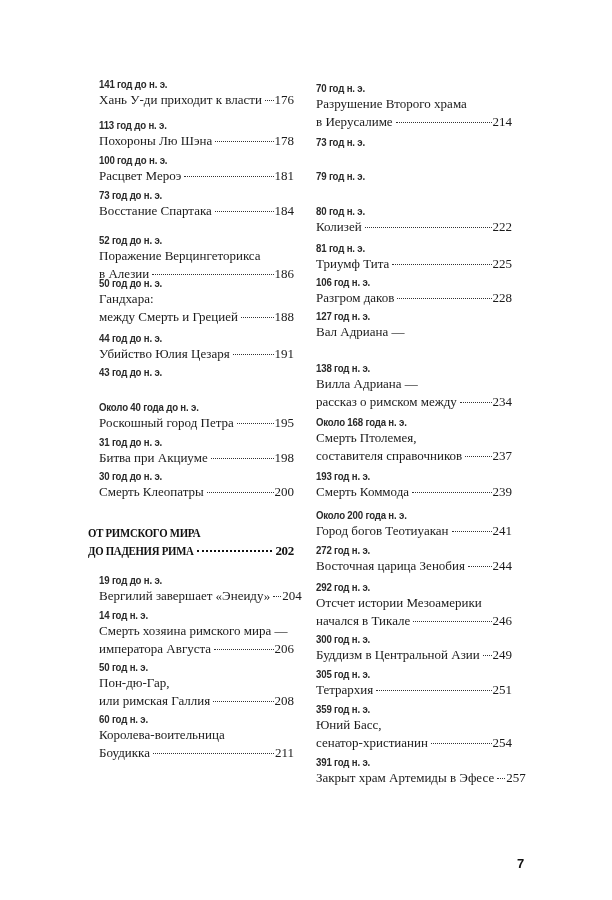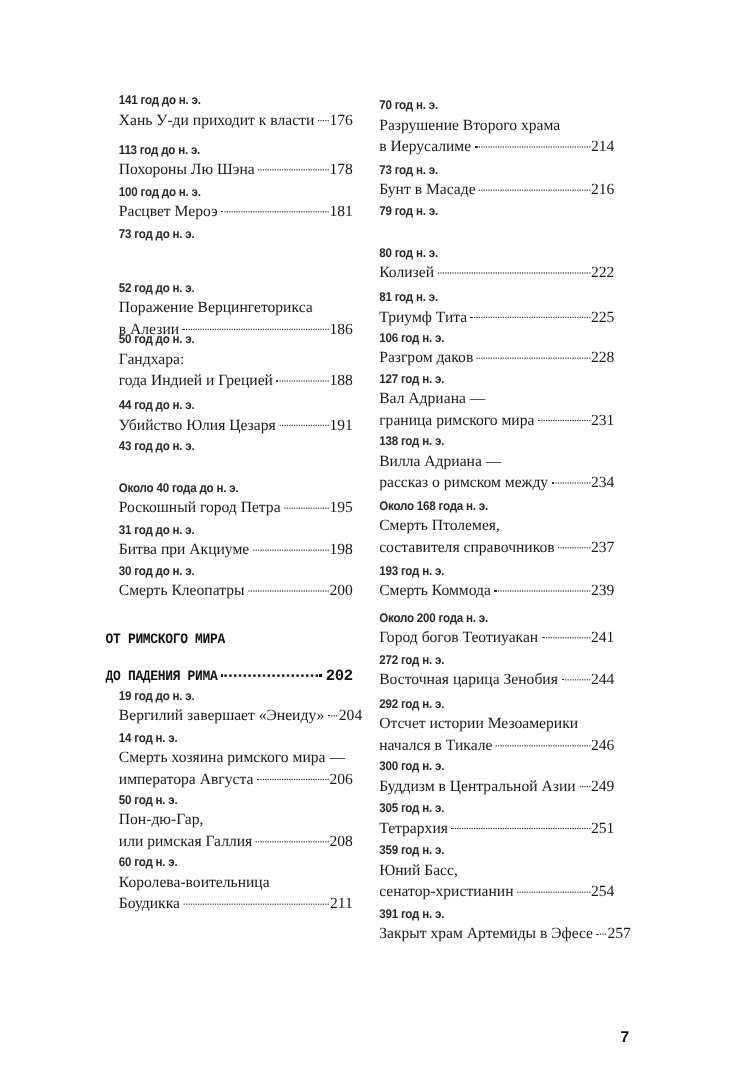--- a/index.html
+++ b/index.html
@@ -22,27 +22,27 @@
     white-space: nowrap; display: flex; align-items: baseline; color: #1a1a1a;
   }
   .line .txt { flex: 0 0 auto; }
   .line .dots {
     flex: 1 1 auto; margin: 0 1px 0 3px; border-bottom: 1px dotted #333; height: 0;
     position: relative; top: -3px; min-width: 8px;
   }
   .line .pg { flex: 0 0 auto; }
   .section {
     position: absolute; left: 88px; width: 206px;
-    font-family: Liberation Mono, monospace; font-weight: bold; font-size: 12px;
+    font-family: Liberation Serif, serif; font-weight: bold; font-size: 12px;
     color: #111; letter-spacing: -0.3px;
   }
   .section .sline { height: 17px; line-height: 17px; display: flex; align-items: baseline; white-space: nowrap; }
   .section .sline .txt { transform: scaleX(0.9); transform-origin: left center; display: inline-block; }
   .section .dots { flex: 1 1 auto; border-bottom: 2px dotted #111; height: 0; position: relative; top: -3px; margin: 0 3px 0 -8px; }
-  .section .pg { font-size: 13px; margin-top: 13px; }
+  .section .pg { font-size: 13px; }
   .folio {
     position: absolute; left: 517px; top: 856px;
     font-family: "Liberation Sans", sans-serif; font-weight: bold; font-size: 13px; color: #111;
   }
 </style>
 </head>
 <body>
 
 <div class="page">
 
@@ -70,41 +70,46 @@
       <div class="date">100 год до н. э.</div>
       <div class="line">
           <span class="txt">Расцвет Мероэ</span>
           <span class="dots"></span>
           <span class="pg">181</span>
         </div>
     </div>
 
     <div class="entry" style="top:188px">
       <div class="date">73 год до н. э.</div>
+      <div class="line">
+          <span class="txt">Восстание Спартака</span>
+          <span class="dots"></span>
+          <span class="pg">184</span>
+        </div>
     </div>
 
     <div class="entry" style="top:233px">
       <div class="date">52 год до н. э.</div>
       <div class="line">
           <span class="txt">Поражение Верцингеторикса</span>
         </div>
       <div class="line">
           <span class="txt">в Алезии</span>
           <span class="dots"></span>
           <span class="pg">186</span>
         </div>
     </div>
 
     <div class="entry" style="top:276px">
       <div class="date">50 год до н. э.</div>
       <div class="line">
           <span class="txt">Гандхара:</span>
         </div>
       <div class="line">
-          <span class="txt">года Индией и Грецией</span>
+          <span class="txt">между Смерть и Грецией</span>
           <span class="dots"></span>
           <span class="pg">188</span>
         </div>
     </div>
 
     <div class="entry" style="top:331px">
       <div class="date">44 год до н. э.</div>
       <div class="line">
           <span class="txt">Убийство Юлия Цезаря</span>
           <span class="dots"></span>
@@ -209,25 +214,20 @@
         </div>
       <div class="line">
           <span class="txt">в Иерусалиме</span>
           <span class="dots"></span>
           <span class="pg">214</span>
         </div>
     </div>
 
     <div class="entry" style="top:135px">
       <div class="date">73 год н. э.</div>
-      <div class="line">
-          <span class="txt">Бунт в Масаде</span>
-          <span class="dots"></span>
-          <span class="pg">216</span>
-        </div>
     </div>
 
     <div class="entry" style="top:169px">
       <div class="date">79 год н. э.</div>
     </div>
 
     <div class="entry" style="top:204px">
       <div class="date">80 год н. э.</div>
       <div class="line">
           <span class="txt">Колизей</span>
@@ -252,25 +252,20 @@
           <span class="dots"></span>
           <span class="pg">228</span>
         </div>
     </div>
 
     <div class="entry" style="top:309px">
       <div class="date">127 год н. э.</div>
       <div class="line">
           <span class="txt">Вал Адриана —</span>
         </div>
-      <div class="line">
-          <span class="txt">граница римского мира</span>
-          <span class="dots"></span>
-          <span class="pg">231</span>
-        </div>
     </div>
 
     <div class="entry" style="top:361px">
       <div class="date">138 год н. э.</div>
       <div class="line">
           <span class="txt">Вилла Адриана —</span>
         </div>
       <div class="line">
           <span class="txt">рассказ о римском между</span>
           <span class="dots"></span>

